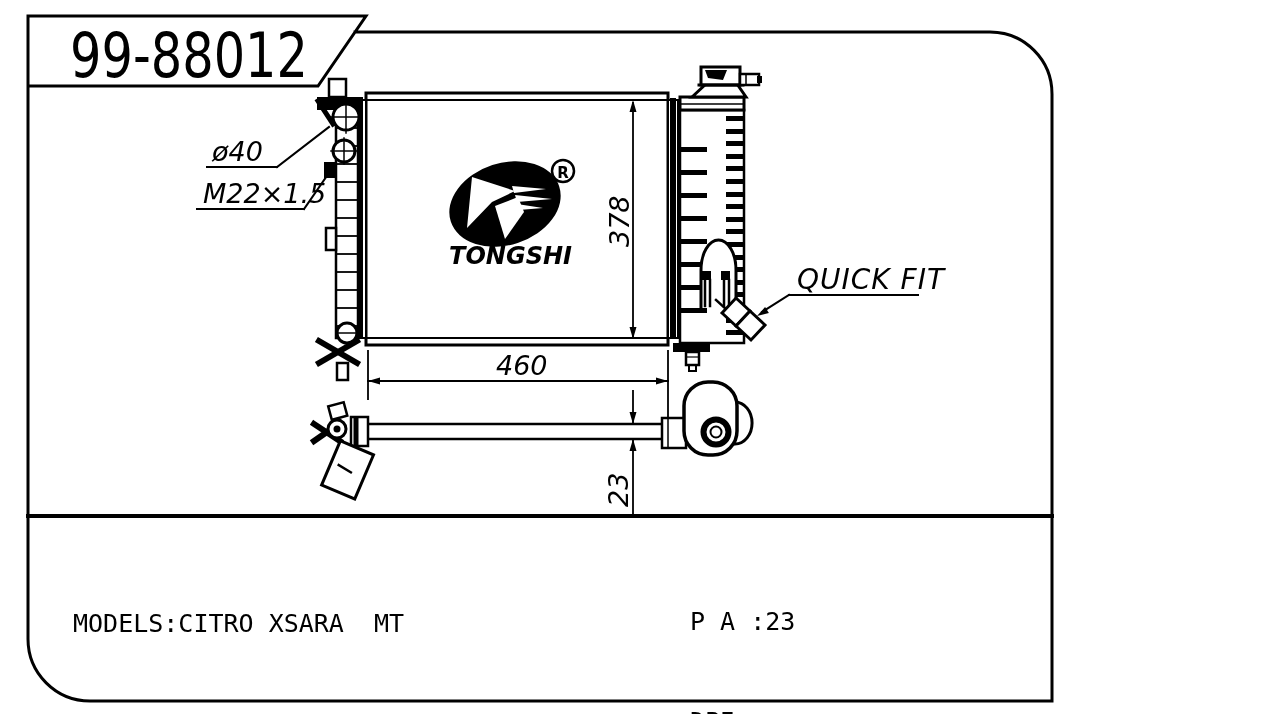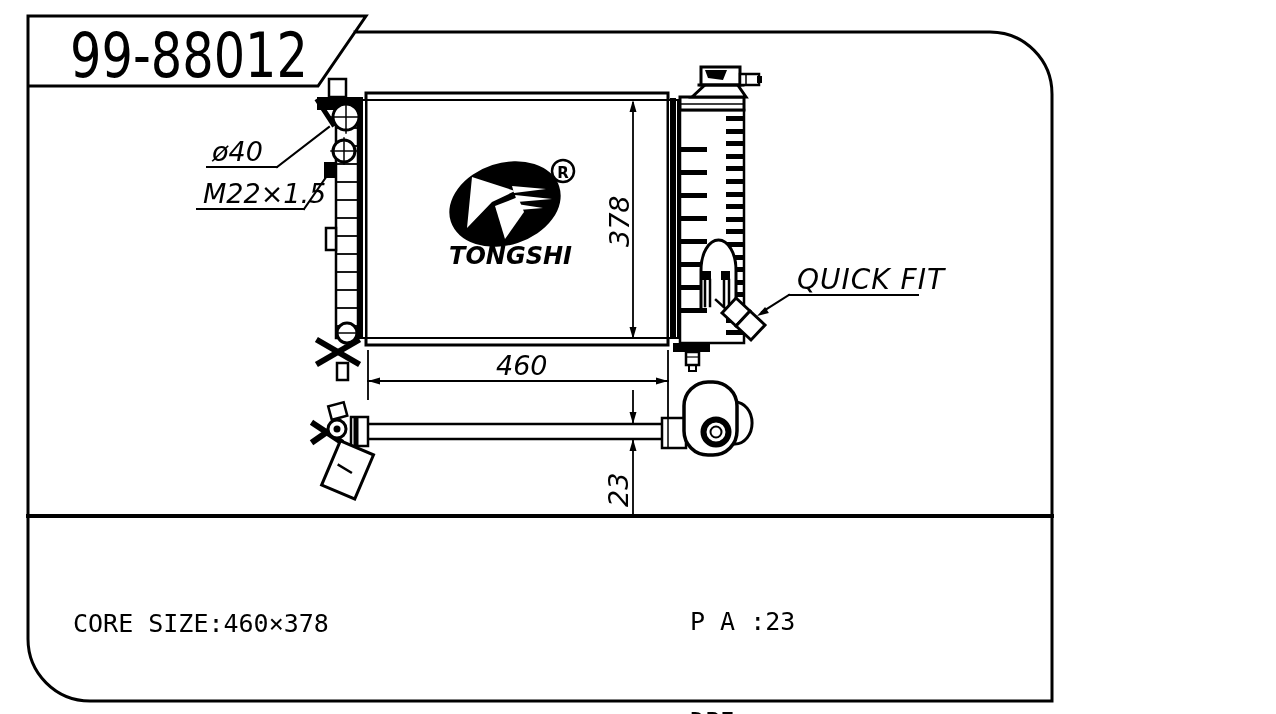--- a/index.html
+++ b/index.html
@@ -227,20 +227,21 @@
     <text class="dim-text" x="203" y="203" font-size="27" font-style="italic" fill="#000" stroke="none">M22×1.5</text>
     <text class="dim-text" x="797" y="289" font-size="28" font-style="italic" fill="#000" stroke="none" letter-spacing="1">QUICK FIT</text>
 
     <text class="dim-text" transform="translate(629 247) rotate(-90)" font-size="27" font-style="italic" fill="#000" stroke="none">378</text>
     <text class="dim-text" x="496" y="375" font-size="27" font-style="italic" fill="#000" stroke="none">460</text>
     <text class="dim-text" transform="translate(628 507) rotate(-90)" font-size="27" font-style="italic" fill="#000" stroke="none">23</text>
   </g>
 </svg>
 
   <div class="spec-col spec-left">
+    <div>MODELS:CITRO XSARA  MT</div>
     <div>CORE SIZE:460×378</div>
     
     
   </div>
   <div class="spec-col spec-right">
     <div>P A :23</div>
     <div>DPI :</div>
     
     
   </div>

